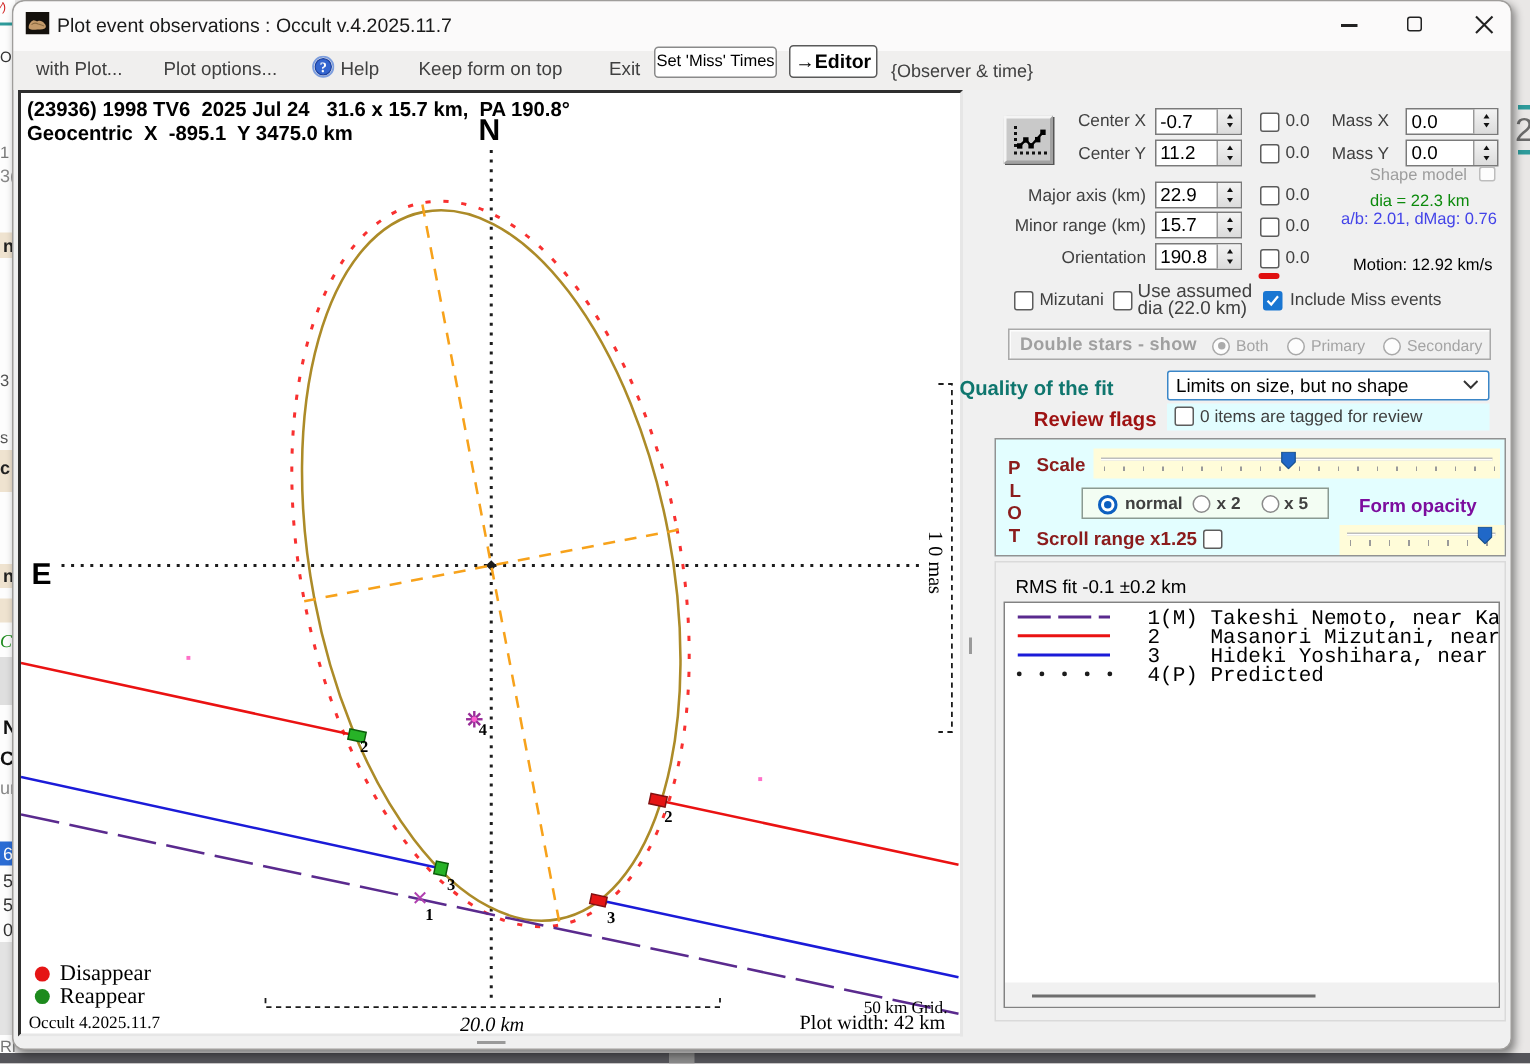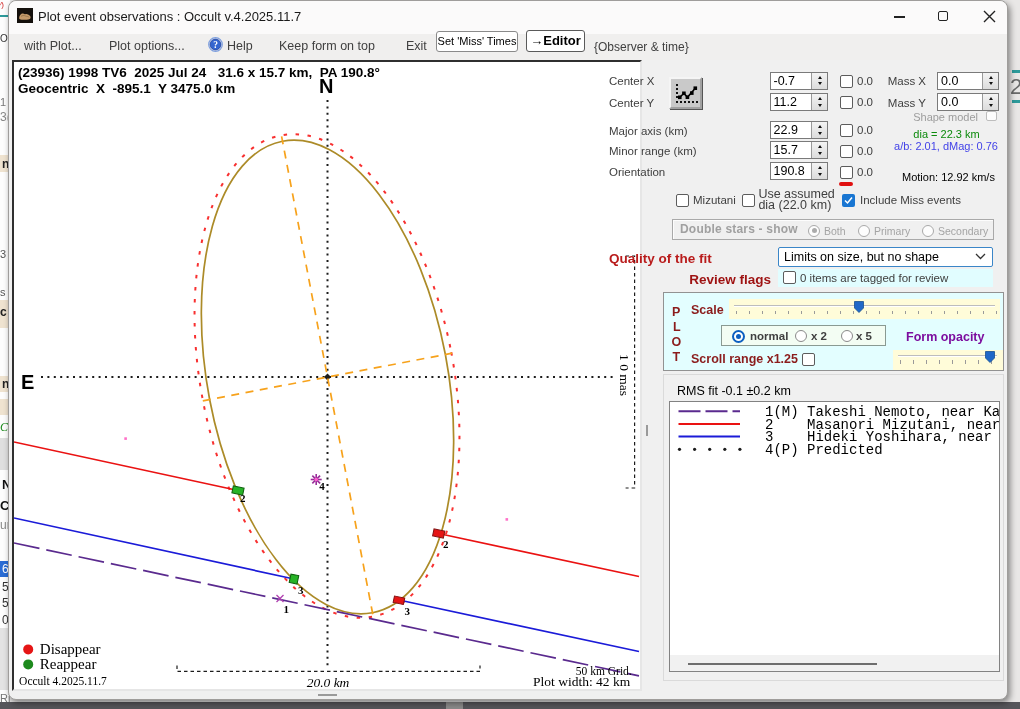--- a/index.html
+++ b/index.html
@@ -13,21 +13,21 @@
 
 #win{left:8px;top:0;width:1000px;height:700px;background:#f0f0f0;
   border:1px solid #9f9d9b;border-radius:8px;box-shadow:2px 3px 6px rgba(0,0,0,.45);}
 #titlebar{left:0;top:0;width:998px;height:33px;background:#fbfafa;border-radius:8px 8px 0 0;}
 #menubar{left:0;top:33px;width:998px;height:26px;background:#f0efee;}
 
 #plotframe{left:3px;top:59px;width:630px;height:631px;background:#fff;
   border:2px solid;border-color:#2f2f2f #e6e6e6 #e6e6e6 #2f2f2f;}
 .cb{width:13px;height:13px;background:#fff;border:1px solid #5c5c5c;border-radius:2px;}
 .lbl{font-size:11.5px;color:#404040;white-space:nowrap;padding-top:1px;}
-.rlab{left:600px;width:155px;text-align:left;}
+.rlab{left:600px;width:155px;text-align:right;}
 .spinner{width:58px;height:18px;background:#fff;border:1px solid #7a7a7a;font-size:12.5px;}
 .spinner span{display:block;padding:1px 0 0 3px;}
 .spinner::after{content:"";position:absolute;right:0;top:0;width:15px;height:16px;
   background:
    linear-gradient(#f3f3f3,#dcdcdc) ;
   border-left:1px solid #999;}
 .spinner i{position:absolute;right:5px;width:0;height:0;border-left:2.6px solid transparent;border-right:2.6px solid transparent;z-index:2;}
 .spinner i.u{top:3.2px;border-bottom:3.2px solid #111;}
 .spinner i.d{bottom:3.2px;border-top:3.2px solid #111;}
 .rado{width:12px;height:12px;border-radius:50%;border:1px solid #a9a9a9;background:#fdfdfd;}
@@ -280,21 +280,21 @@
     <div class="abs" style="left:671px;top:221px;font-size:12px;font-weight:bold;color:#a0a0a0;letter-spacing:0.2px">Double stars - show</div>
     <div class="abs rado" style="left:799px;top:223.5px">
         <div class="radoin"></div>
       </div>
     <div class="abs glbl" style="left:815px;top:221.5px">Both</div>
     <div class="abs rado" style="left:849px;top:223.5px"></div>
     <div class="abs glbl" style="left:865px;top:221.5px">Primary</div>
     <div class="abs rado" style="left:913px;top:223.5px"></div>
     <div class="abs glbl" style="left:929px;top:221.5px">Secondary</div>
 
-    <div class="abs" style="left:600px;top:249.5px;width:164px;text-align:left;font-size:13.5px;font-weight:bold;color:#b91c1c">Quality of the fit</div>
+    <div class="abs" style="left:600px;top:249.5px;width:164px;text-align:center;font-size:13.5px;font-weight:bold;color:#0f766e">Quality of the fit</div>
     <div class="abs" style="left:769px;top:245.5px;width:215px;height:20px;background:#fff;border:1px solid #3a86c8;border-radius:2px;font-size:12.5px;line-height:18px;padding-left:5px">Limits on size, but no shape</div>
     <svg class="abs" style="left:966px;top:252px" width="11" height="7" viewBox="0 0 11 7">
         <path d="M1 1 L5.5 5.5 L10 1" stroke="#333" stroke-width="1.3" fill="none"></path>
       </svg>
     <div class="abs" style="left:600px;top:270.5px;width:162px;text-align:right;font-size:13.5px;font-weight:bold;color:#9e1212">Review flags</div>
     <div class="abs" style="left:769px;top:267.5px;width:215px;height:18px;background:#e1fdff"></div>
     <div class="abs cb" style="left:773.5px;top:270px"></div>
     <div class="abs lbl" style="left:791px;top:269.5px">0 items are tagged for review</div>
 
     <div class="abs" style="left:654px;top:291px;width:341px;height:79px;background:#e3feff;border:1px solid #929292"></div>

